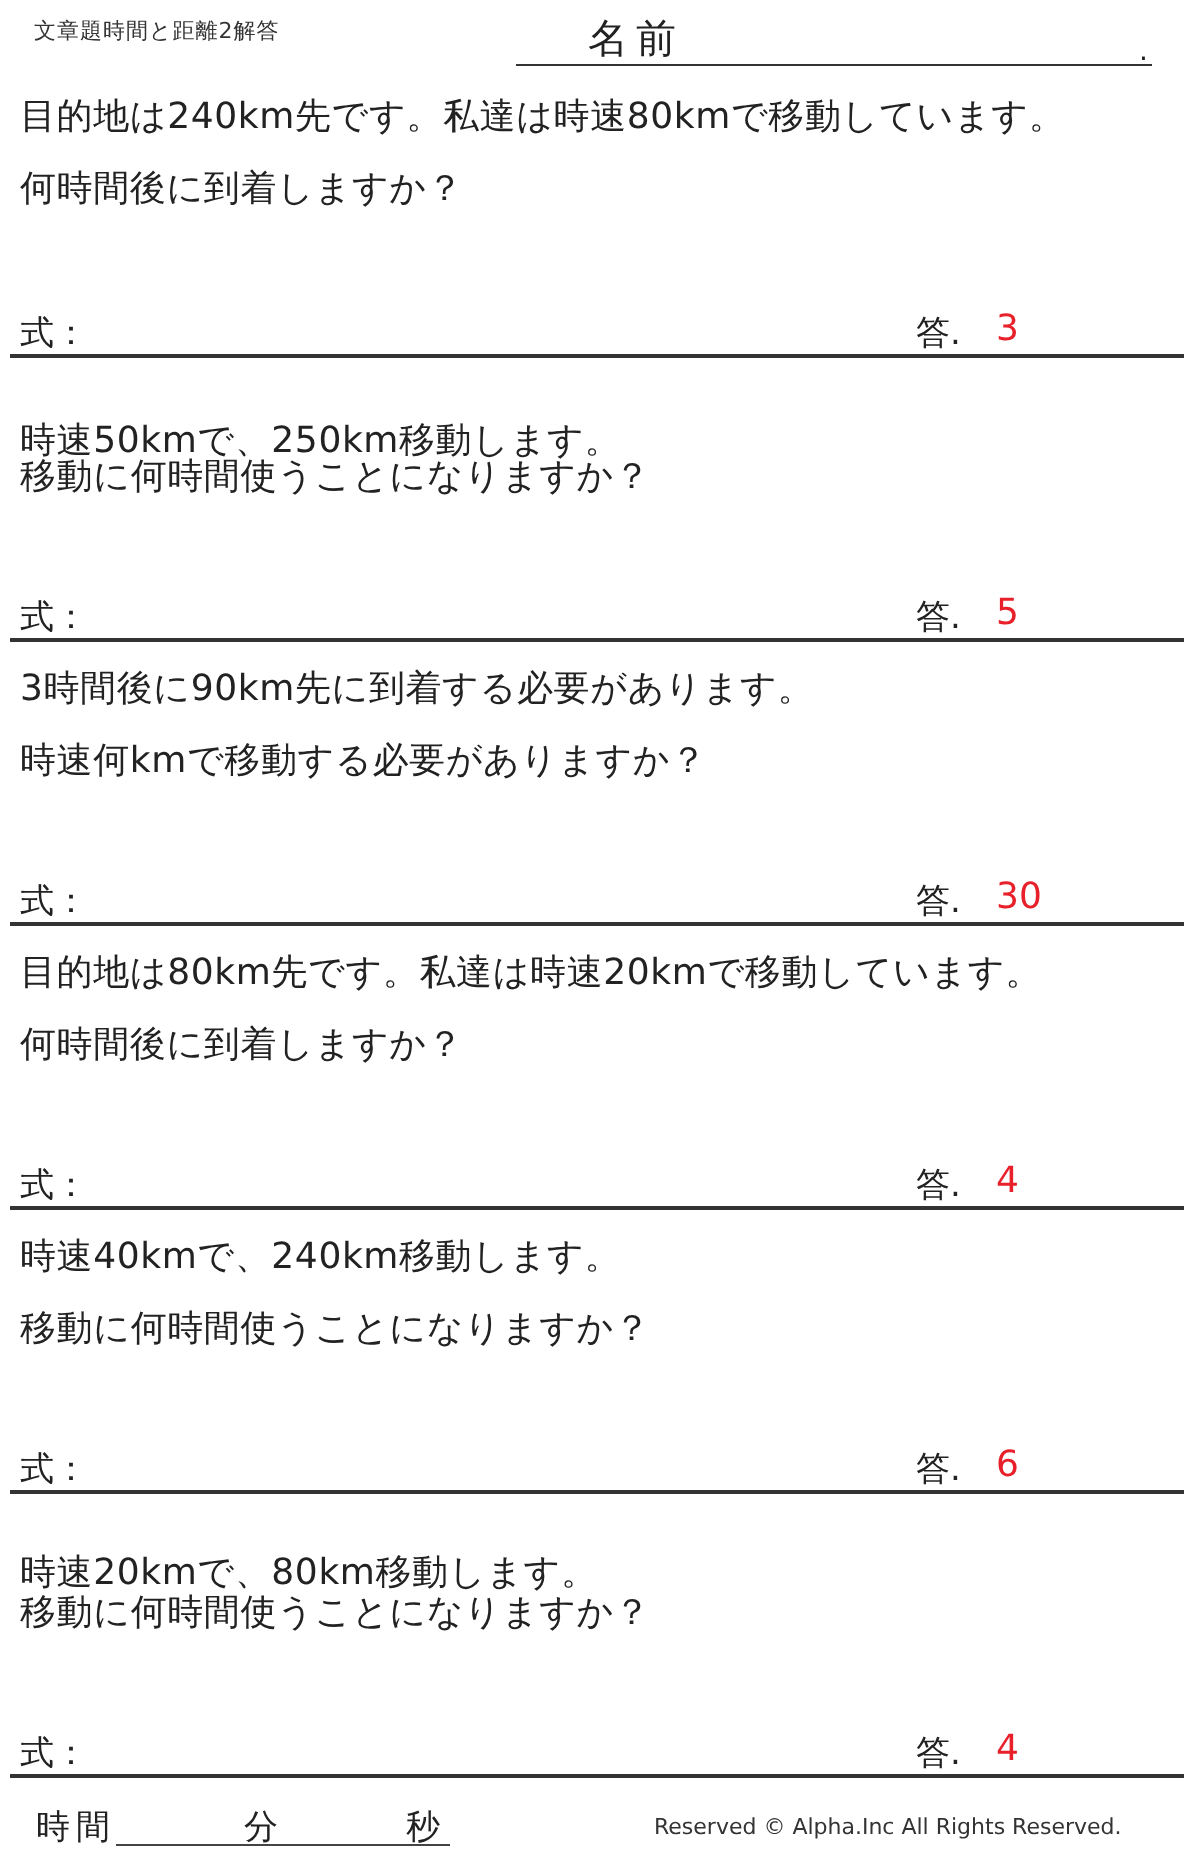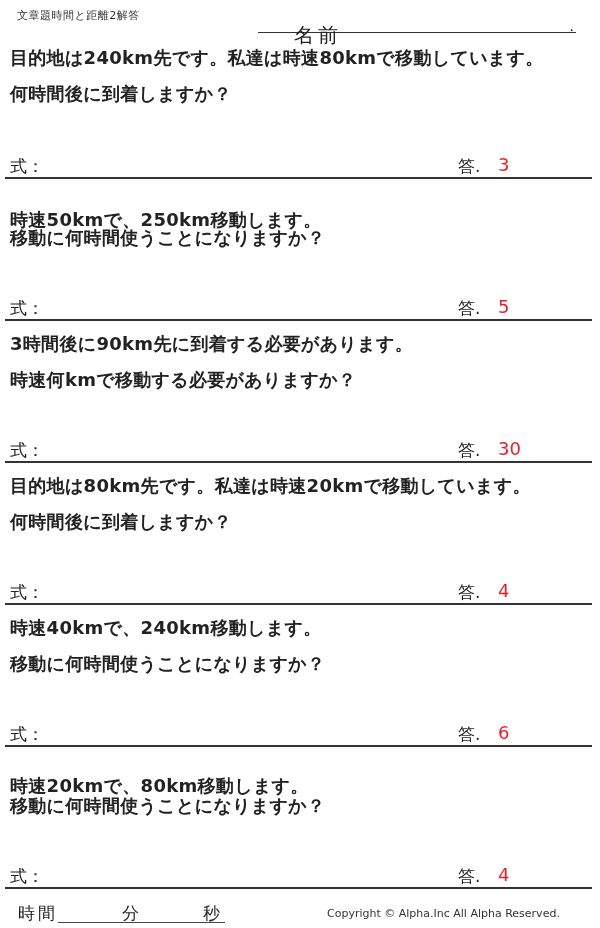--- a/index.html
+++ b/index.html
@@ -10,30 +10,30 @@
     }
     .header-title {
       position: absolute; left: 17px; top: 8px;
       font-size: 11px; color: #333333; letter-spacing: 0.5px;
     }
     .name-field {
       position: absolute; left: 258px; top: 6px; width: 318px; height: 26px;
       border-bottom: 1.5px solid #333333;
     }
     .name-label {
-      position: absolute; left: 36px; top: 16px; font-size: 20px; letter-spacing: 4px; color: #222;
+      position: absolute; left: 36px; top: 0px; font-size: 20px; letter-spacing: 4px; color: #222;
     }
     .name-dot {
       position: absolute; right: 2px; bottom: -2px; font-size: 14px; color: #222;
     }
     .problem {
       position: absolute; left: 0; width: 600px;
     }
     .q-line {
-      position: absolute; left: 10px; font-size: 18px; white-space: nowrap; color: #222; letter-spacing: 0.3px; font-weight: bold;
+      position: absolute; left: 10px; font-size: 18px; white-space: nowrap; color: #222; letter-spacing: 0.3px;
     }
     .formula-label {
       position: absolute; left: 10px; font-size: 17px; color: #222;
     }
     .answer-label {
       position: absolute; left: 458px; font-size: 17px; color: #222;
     }
     .answer-value {
       position: absolute; left: 498px; font-size: 18px; color: #e8202a;
     }
@@ -113,13 +113,13 @@
   <div class="answer-label" style="top:865px;">答.</div>
   <div class="answer-value" style="top:864px;">4</div>
   <div class="sep" style="top:887px;"></div>
 </div>
 
 <div class="footer-time-label">時間</div>
 <div class="footer-line"></div>
 <div class="footer-min">分</div>
 <div class="footer-sec">秒</div>
 <div class="footer-page">71/180</div>
-<div class="footer-copy">Copyright ©  Alpha.Inc All Alpha Reserved.</div>
+<div class="footer-copy">Reserved ©  Alpha.Inc All Rights Reserved.</div>
 
 </body></html>

